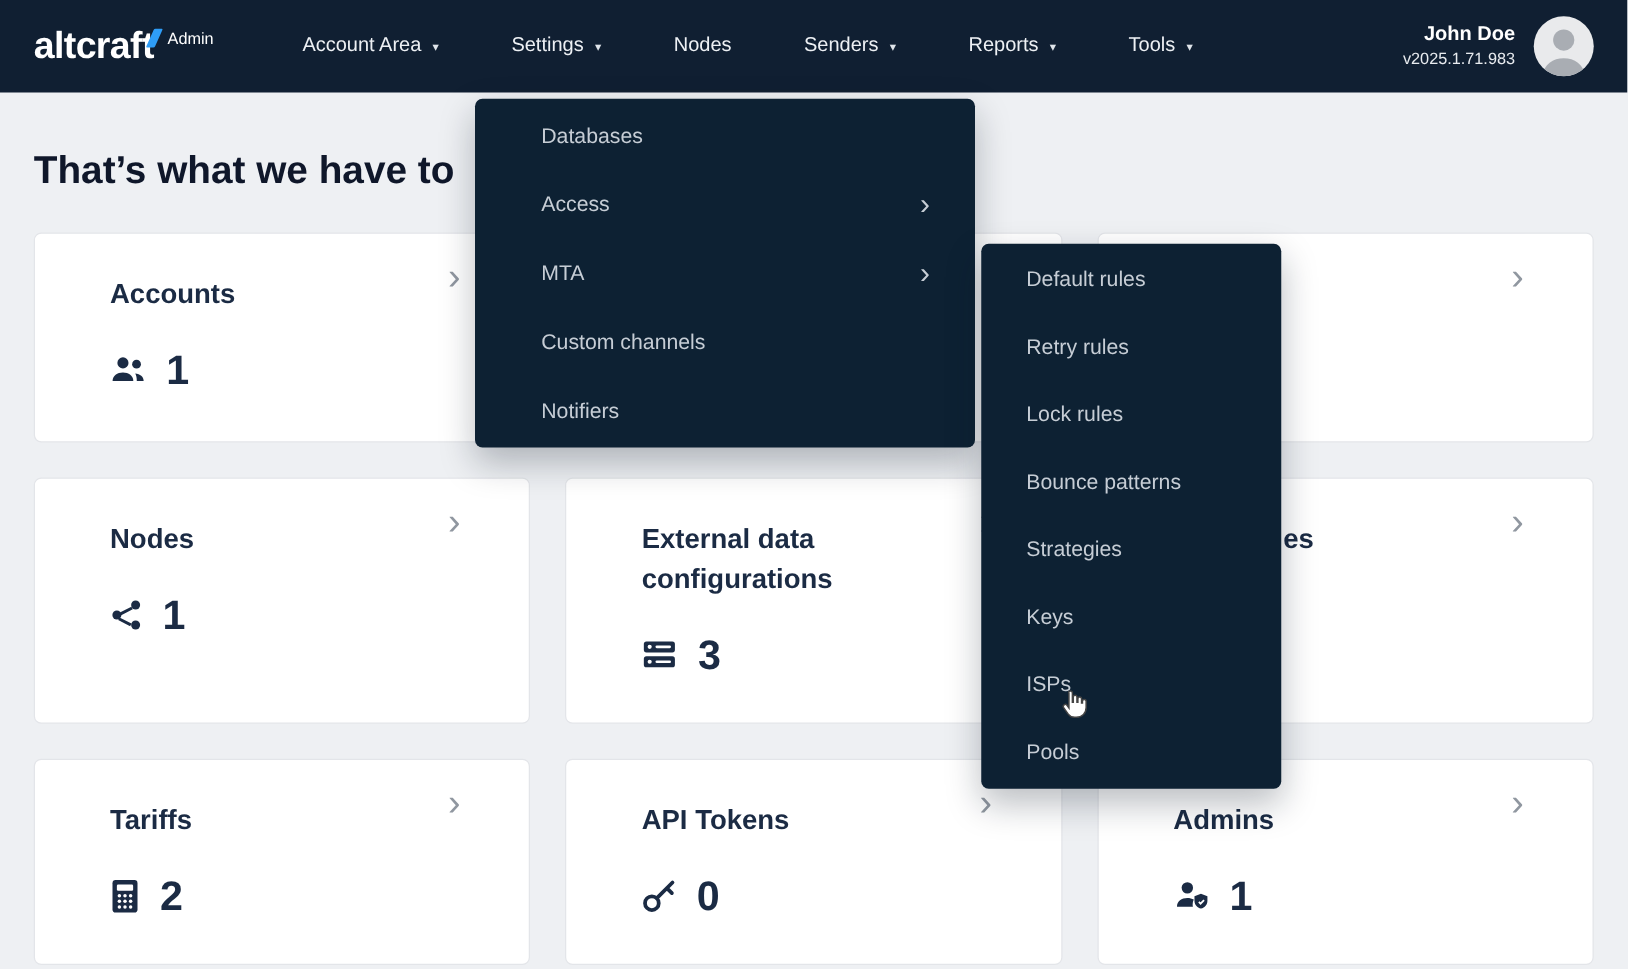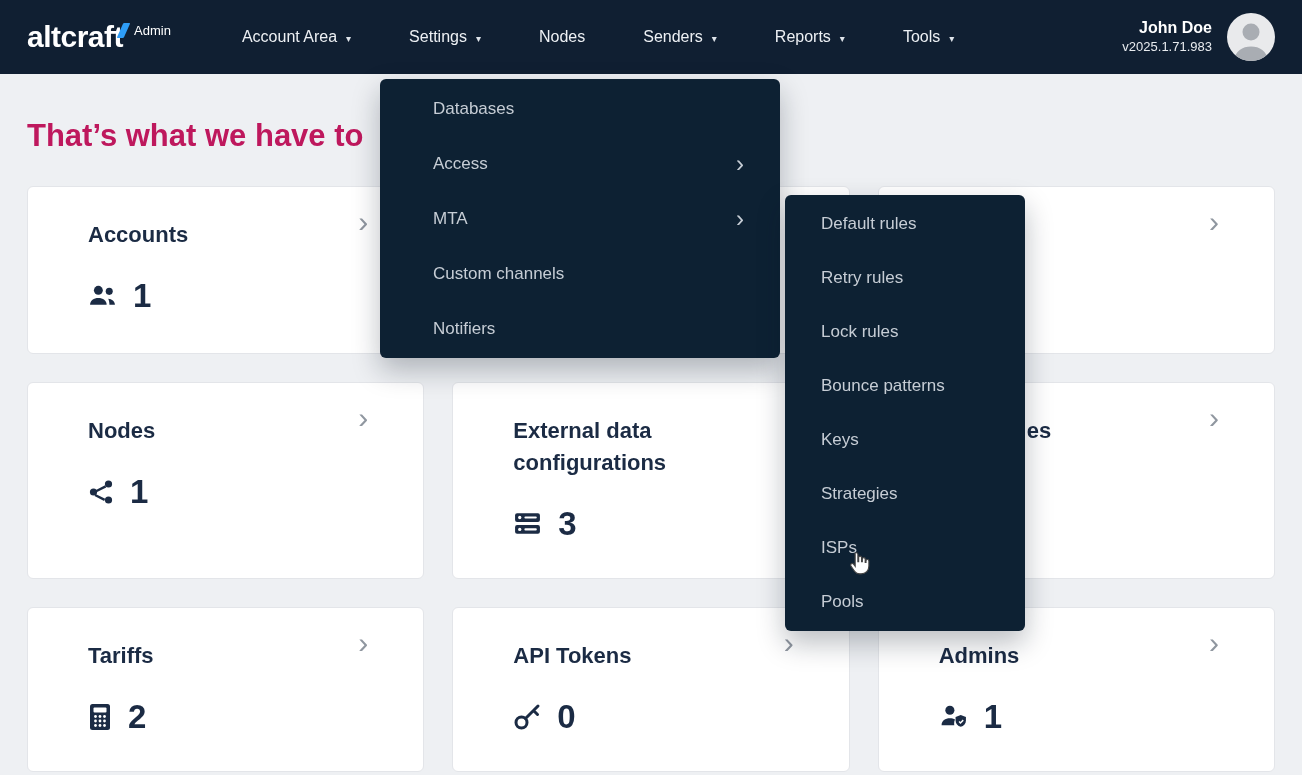--- a/index.html
+++ b/index.html
@@ -26,21 +26,21 @@
   .caret { font-size:10px; margin-left:9px; position:relative; top:1px; color:#dfe4ea; }
   .user { margin-left:auto; display:flex; align-items:center; }
   .user-text { text-align:right; margin-right:15px; }
   .user-name { color:#ffffff; font-size:16px; font-weight:700; line-height:1.3; }
   .user-version { color:#e8ebef; font-size:13px; line-height:1.3;margin-left:44px; }
   .avatar { width:48px; height:48px; border-radius:50%; background:#e9eaec; overflow:hidden; flex-shrink:0; cursor:pointer; display:flex; align-items:flex-end; justify-content:center; }
 
   
   .page-title {
     position:absolute; top:118px; left:27px;
-    font-size:31px; font-weight:700; color:#be185d; z-index:1; white-space:nowrap;
+    font-size:31px; font-weight:700; color:#0f172a; z-index:1; white-space:nowrap;
   }
   .grid {
     position:absolute; top:186px; left:27px; width:1248px;
     display:grid; grid-template-columns:repeat(3,1fr);
     grid-template-rows:168px 197px 165px;
     column-gap:22px; row-gap:21px; z-index:1;gap:28px;
   }
   .card {
     background:#ffffff; border:1px solid #e3e5e9; border-radius:6px;
     position:relative; padding:32px 90px 0 60px; cursor:pointer;
@@ -257,24 +257,24 @@
   <div class="menu-item">
     <span>Retry rules</span>
   </div>
   <div class="menu-item">
     <span>Lock rules</span>
   </div>
   <div class="menu-item">
     <span>Bounce patterns</span>
   </div>
   <div class="menu-item">
+    <span>Strategies</span>
+  </div>
+  <div class="menu-item">
     <span>Keys</span>
-  </div>
-  <div class="menu-item">
-    <span>Strategies</span>
   </div>
   <div class="menu-item">
     <span>ISPs</span>
   </div>
   <div class="menu-item">
     <span>Pools</span>
   </div>
 </div>
 
 <div class="cursor">

